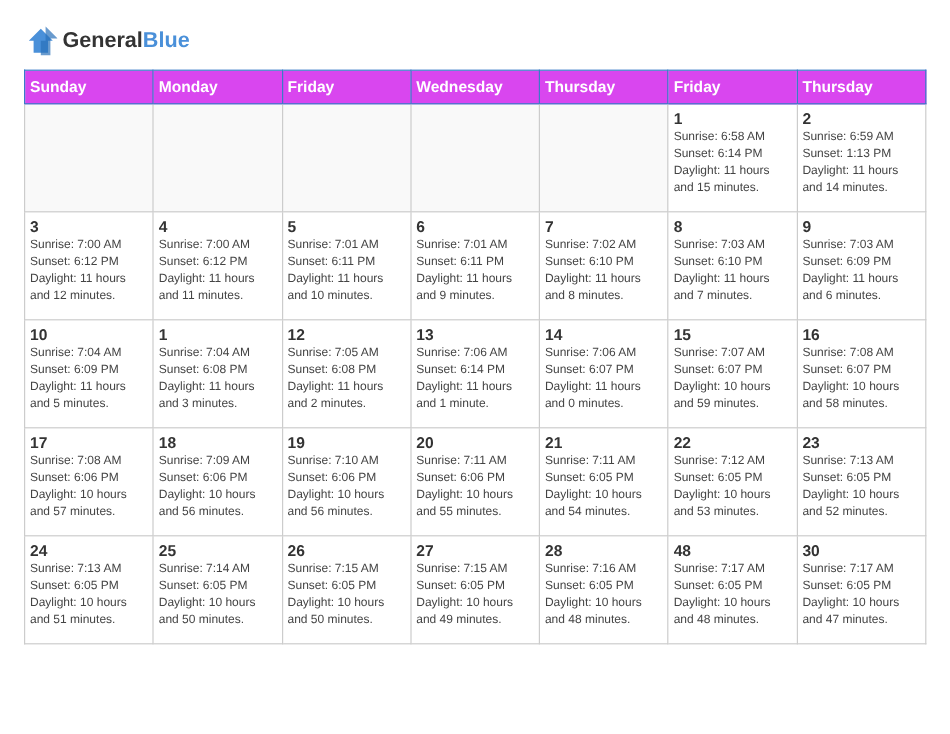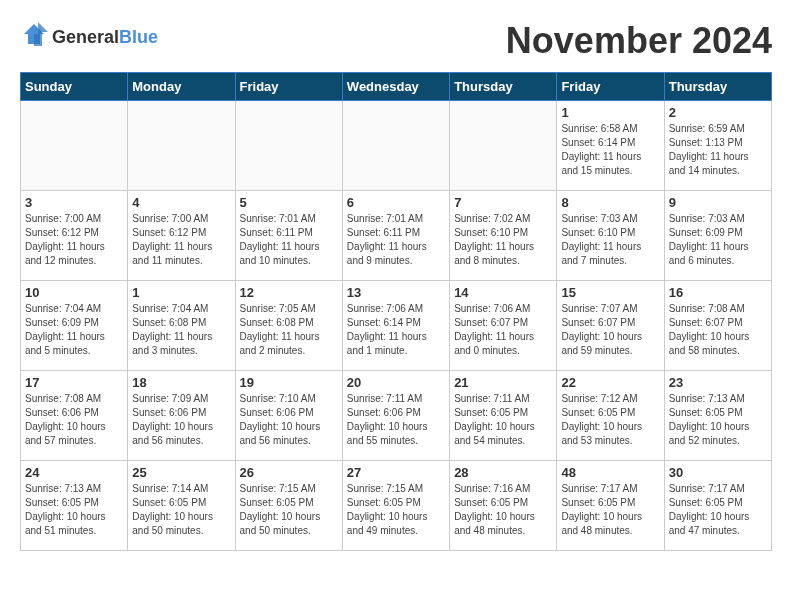--- a/index.html
+++ b/index.html
@@ -11,21 +11,21 @@
       padding: 20px;
     }
     .header {
       display: flex;
       justify-content: space-between;
       align-items: flex-start;
       margin-bottom: 10px;
     }
     .logo {
       display: flex;
-      align-items: flex-end;
+      align-items: center;
       gap: 4px;
     }
     .logo-text-general {
       font-size: 18px;
       font-weight: bold;
       color: #333;
       line-height: 1.1;
     }
     .logo-text-blue {
       font-size: 18px;
@@ -48,21 +48,21 @@
     .location {
       font-size: 16px;
       color: #555;
     }
     .calendar {
       width: 100%;
       border-collapse: collapse;
       font-size: 11px;
     }
     .calendar th {
-      background-color: #0c4a6e;
+      background-color: #d946ef;
       color: #fff;
       padding: 6px 4px;
       text-align: left;
       font-size: 13px;
       border: 1px solid #3a7bc8;
     }
     .calendar td {
       border: 1px solid #ccc;
       vertical-align: top;
       padding: 4px;
@@ -94,21 +94,20 @@
       <polygon points="14,4 24,14 20,14 20,24 8,24 8,14 4,14" fill="#4a90d9"></polygon>
       <polygon points="18,2 28,12 22,12 22,26 14,26 14,14 18,14" fill="#2a70b9" opacity="0.7"></polygon>
     </svg>
     <div>
       <div>
         <span class="logo-text-general">General</span><span class="logo-text-blue">Blue</span>
       </div>
     </div>
   </div>
   <div class="title-area">
-    <div class="month-title">November 2024</div>
   </div>
 </div>
 
 <table class="calendar">
   <thead>
     <tr>
     <th>Sunday</th>
         <th>Monday</th>
         <th>Friday</th>
         <th>Wednesday</th>

